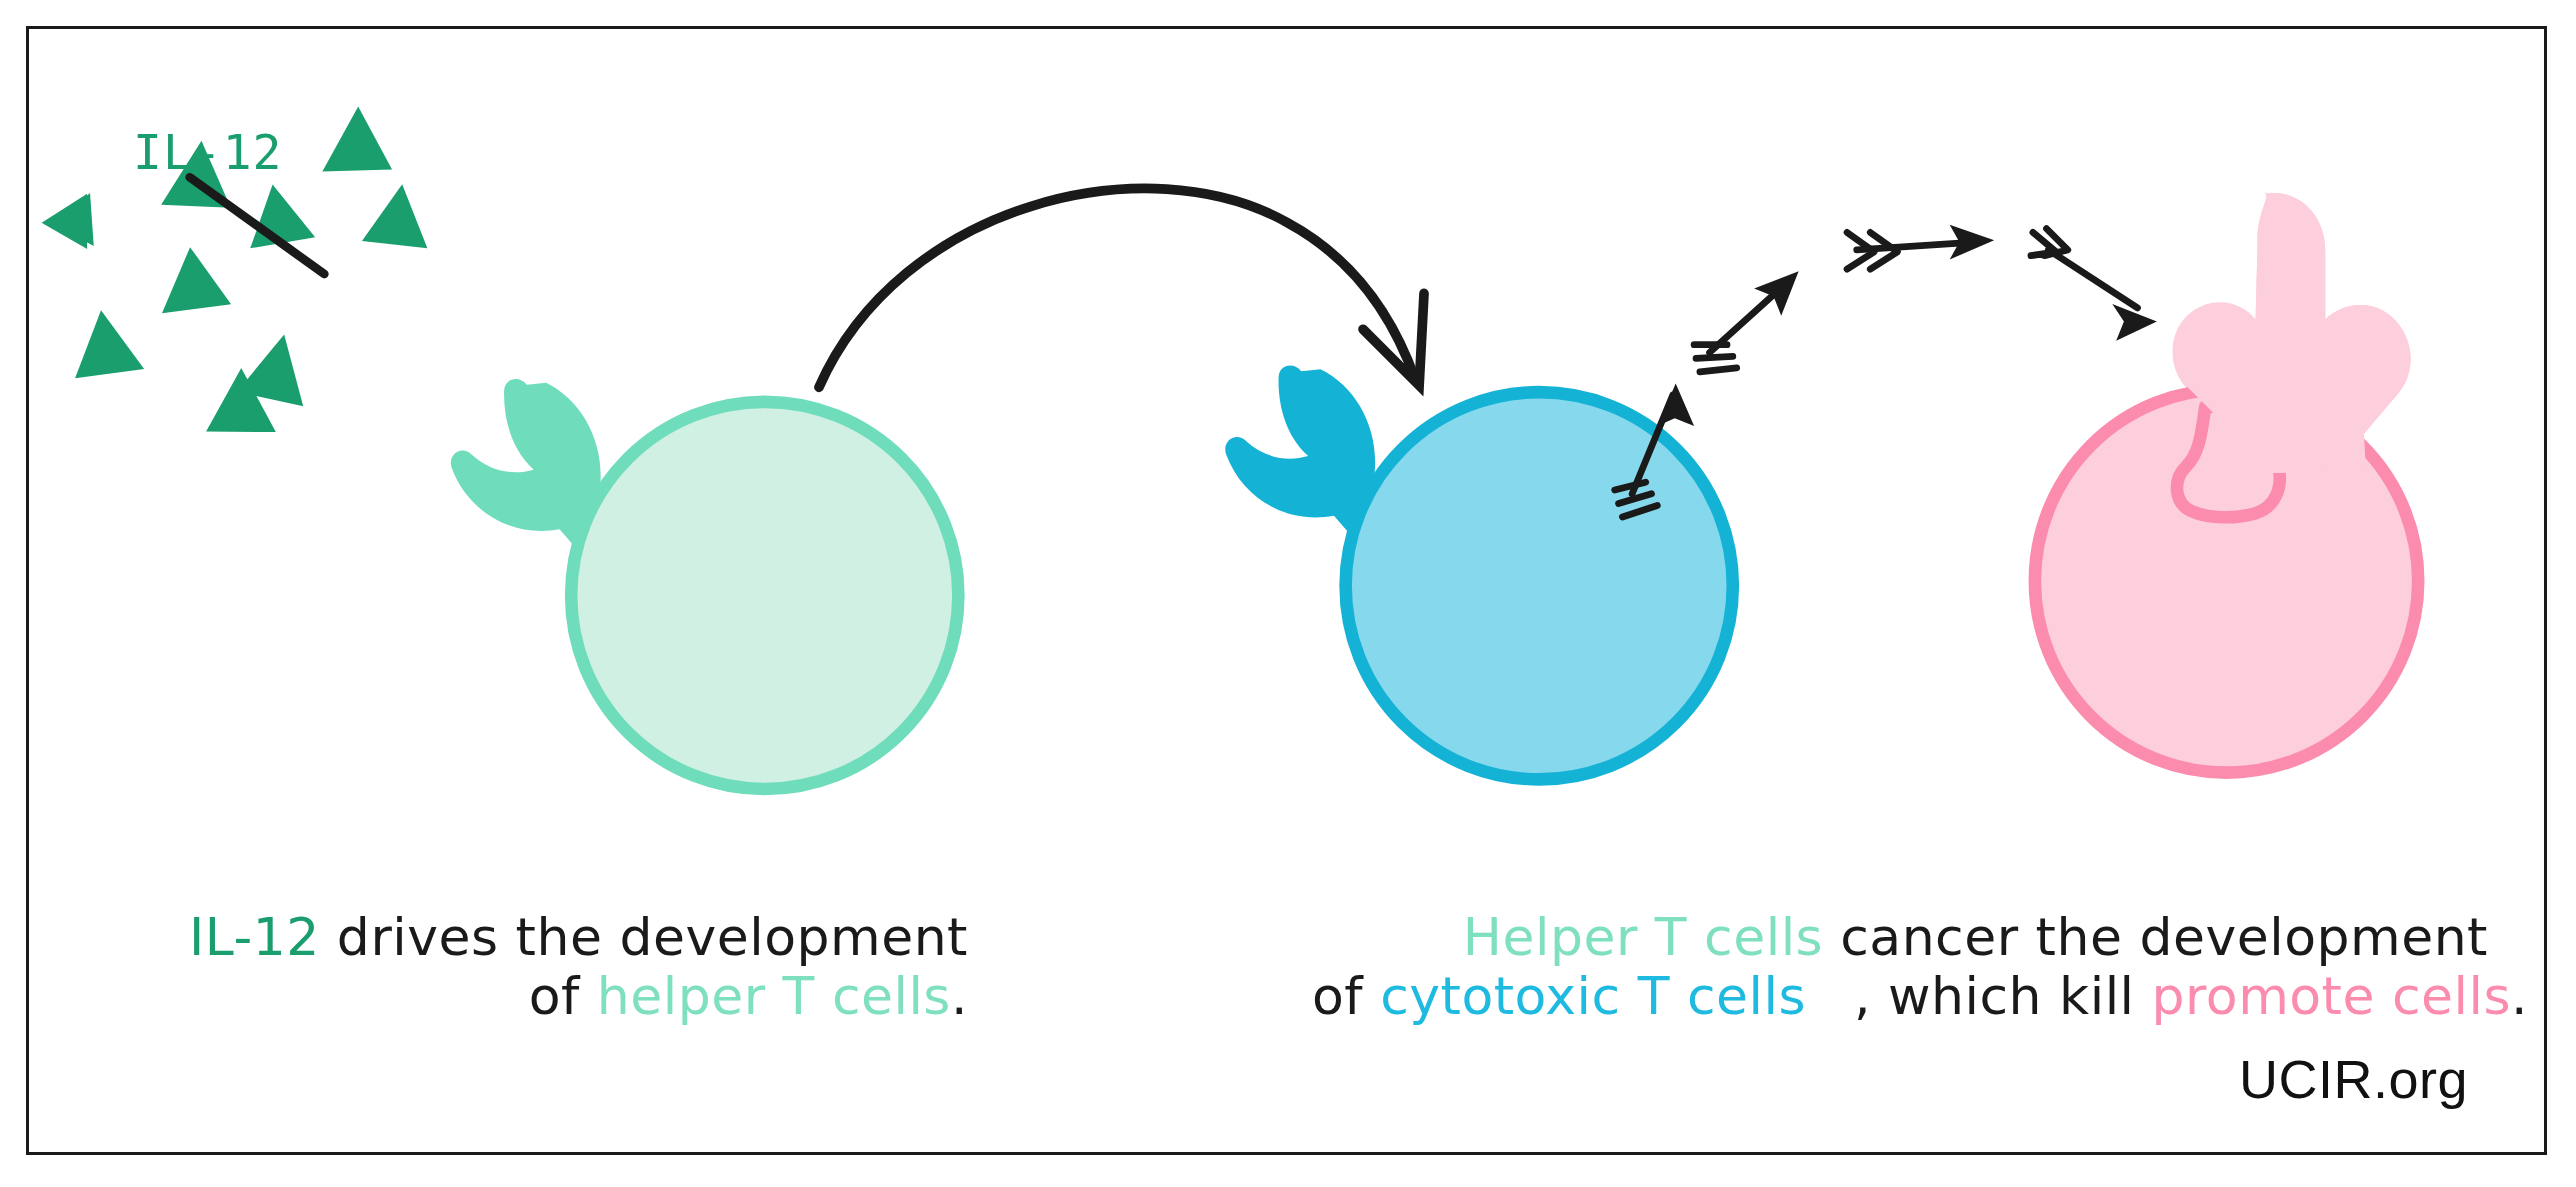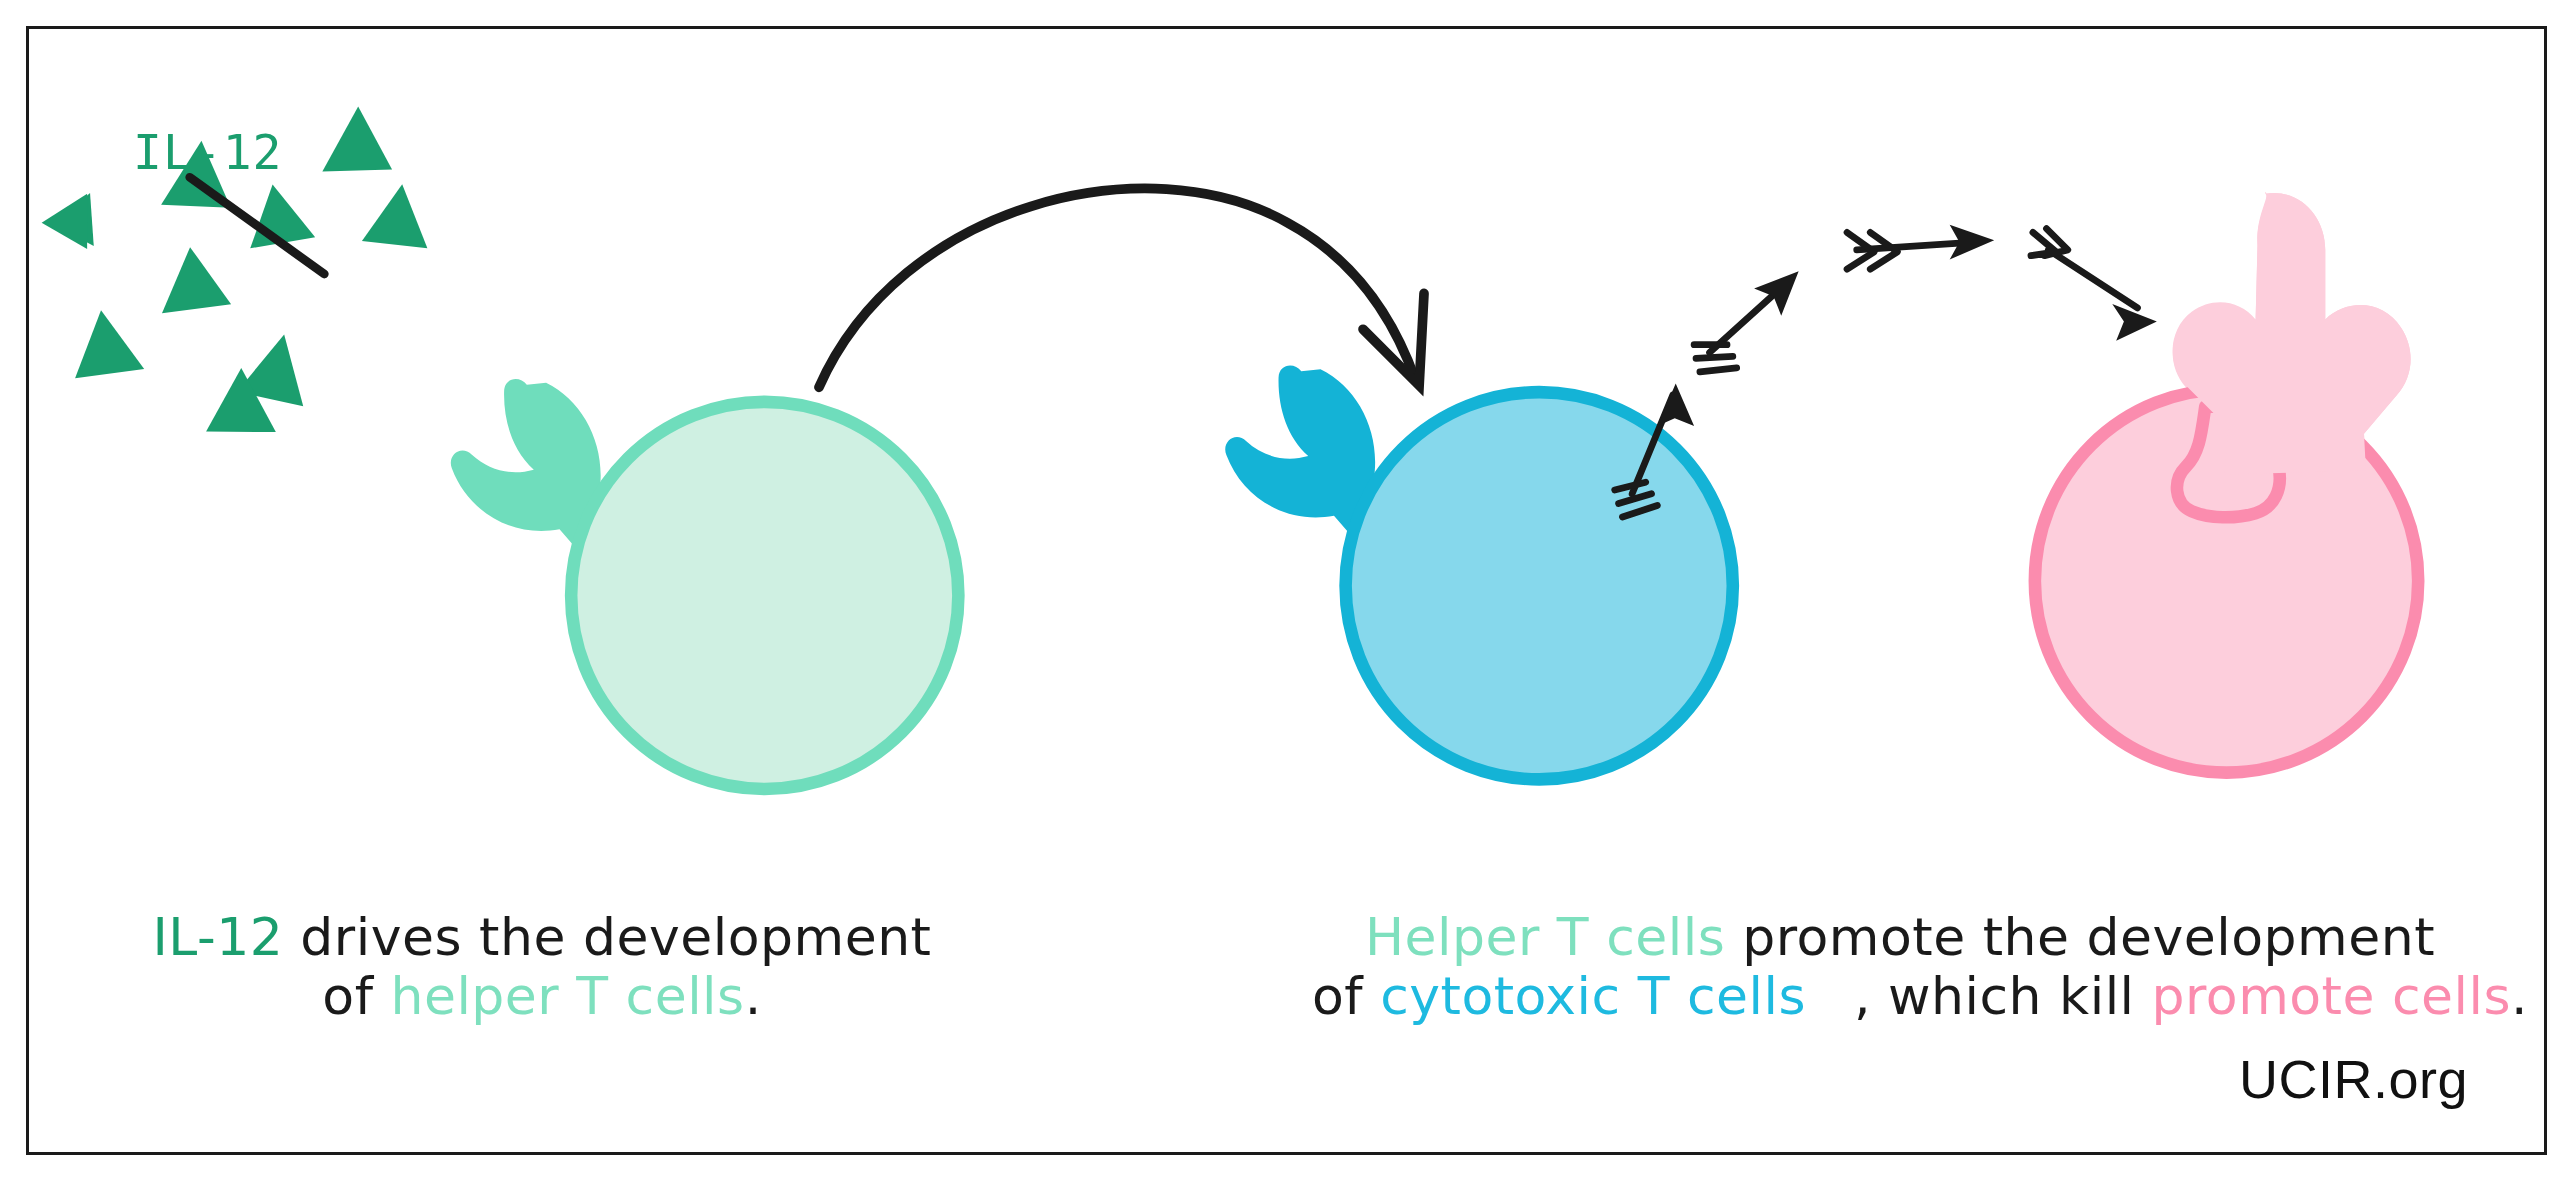--- a/index.html
+++ b/index.html
@@ -31,21 +31,21 @@
   }
   #diagram-svg {
     position: absolute;
     left: 0;
     top: 0;
     width: 2576px;
     height: 1188px;
   }
   .caption-block {
     position: absolute;
-    text-align: center;
+    text-align: right;
     font-family: "DejaVu Sans", sans-serif;
     font-size: 52px;
     line-height: 1.14;
     color: #1a1a1a;
     letter-spacing: 0.5px;
     white-space: nowrap;
   }
   #caption-left  { left: 116px;  top: 908px; width: 852px; }
   #caption-right { left: 1312px; top: 908px; width: 1176px; }
   .cap-line { display: block; }
@@ -208,21 +208,21 @@
     <span class="cap-line">
       <span class="tok" style="color:#1B9E6E;">IL-12</span><span class="tok" style="color:#1a1a1a;"> drives the development</span>
     </span>
     <span class="cap-line">
       <span class="tok" style="color:#1a1a1a;">of </span><span class="tok" style="color:#7EE0BE;">helper T cells</span><span class="tok" style="color:#1a1a1a;">.</span>
     </span>
   </div>
 
   <div class="caption-block" id="caption-right">
     <span class="cap-line">
-      <span class="tok" style="color:#7EE0BE;">Helper T cells</span><span class="tok" style="color:#1a1a1a;"> promote the development</span>
+      <span class="tok" style="color:#7EE0BE;">Helper T cells</span><span class="tok" style="color:#1a1a1a;"> cancer the development</span>
     </span>
     <span class="cap-line">
       <span class="tok" style="color:#1a1a1a;">of </span><span class="tok" style="color:#1EBAE0;">cytotoxic T cells</span><span class="tok" style="color:#1a1a1a;margin-left:48px;">, which kill </span><span class="tok" style="color:#FB8CAE;">promote cells</span><span class="tok" style="color:#1a1a1a;">.</span>
     </span>
   </div>
 
   <div id="watermark">UCIR.org</div>
 
 </div>
 

